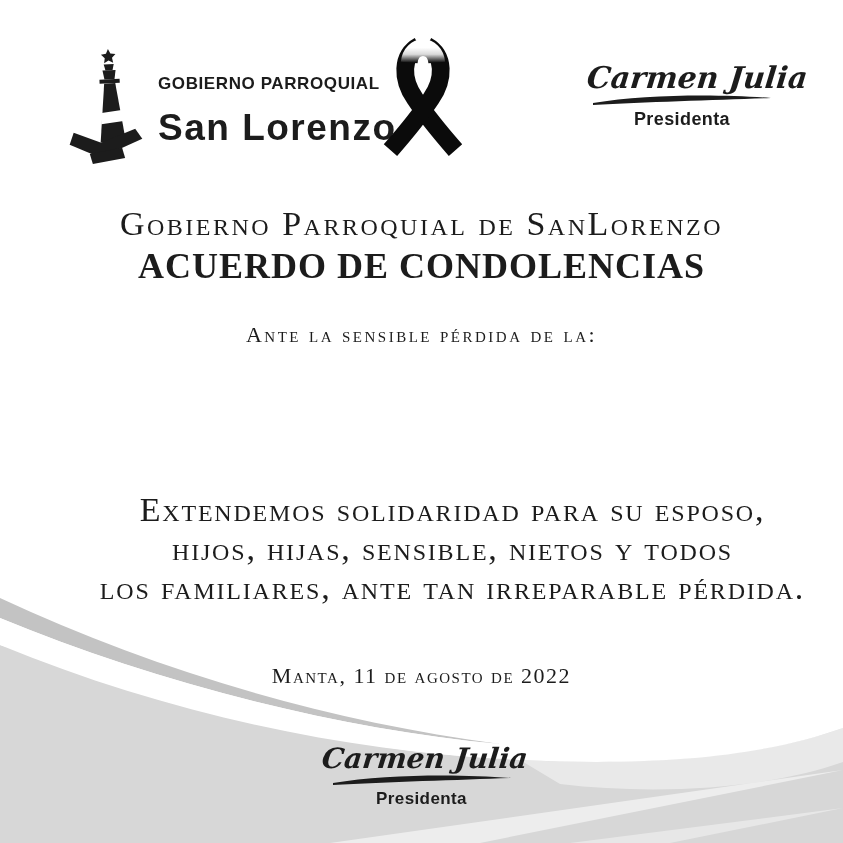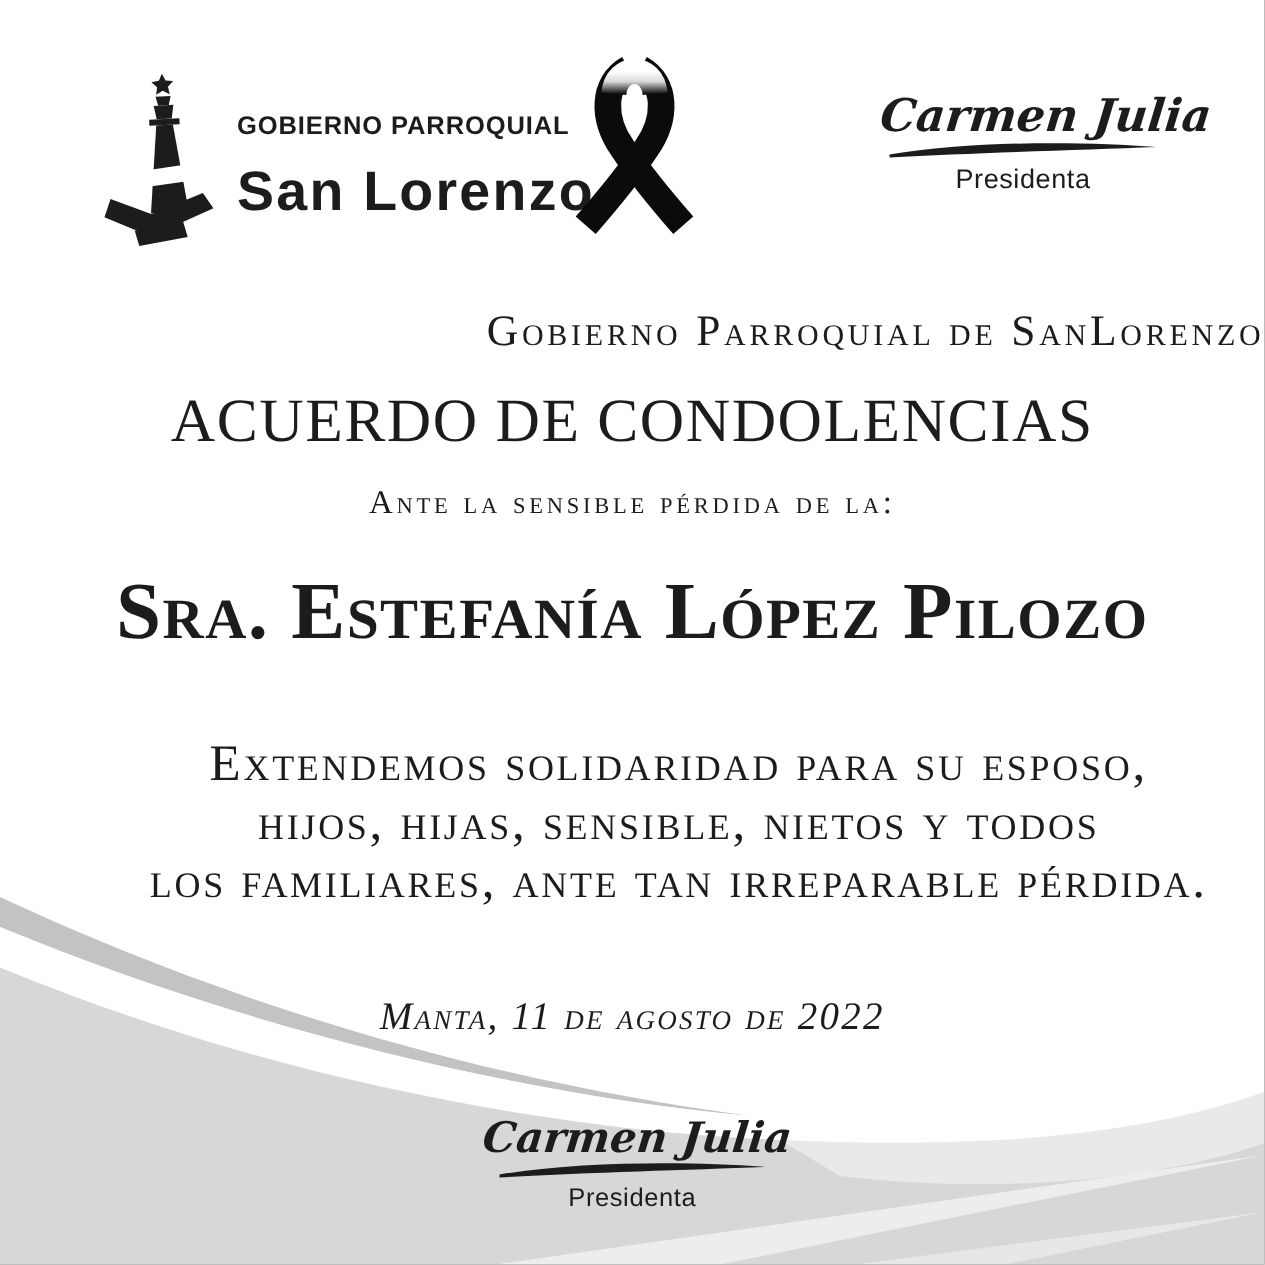--- a/index.html
+++ b/index.html
@@ -44,46 +44,45 @@
   .sig-name {
     font-family: "DejaVu Serif", serif;
     font-style: italic; font-weight: bold;
     font-size: 30px; transform: skewX(-6deg);
     white-space: nowrap;
   }
   .sig-swoosh { display: block; margin: -2px auto 2px auto; width: 182px; height: 14px; }
   .swoosh-fill { fill: var(--ink, #1c1c1c); }
   .sig-title {
     font-family: "Liberation Sans", sans-serif;
-    font-weight: normal; font-size: 18px; letter-spacing: 0.4px;
+    font-weight: bold; font-size: 18px; letter-spacing: 0.4px;
   }
 
   
   .center-text { position: absolute; left: 0; width: 100%; text-align: center; }
   .subtitle {
-    top: 205px; font-size: 29px; font-variant: small-caps;
+    top: 205px; font-size: 34px; font-variant: small-caps;
     letter-spacing: 2.5px;
-    text-align: right;
   }
   .title {
-    top: 256px; font-size: 41px; font-weight: normal; letter-spacing: 1px;
+    top: 245px; font-size: 36px; font-weight: bold; letter-spacing: 1px;
   }
   .lead {
     top: 322px; font-size: 22px; font-variant: small-caps; letter-spacing: 2.5px;
   }
   .deceased {
     top: 376px; font-size: 54px; font-weight: bold;
     font-variant: small-caps; letter-spacing: 1px; white-space: nowrap;
   }
   .message {
     top: 490px; font-size: 34px; font-variant: small-caps;
     letter-spacing: 1.8px; line-height: 39px; margin-left: 31px;
   }
   .dateline {
-    top: 663px; font-size: 26px; font-variant: small-caps; letter-spacing: 1.5px; font-style: italic;
+    top: 663px; font-size: 22px; font-variant: small-caps; letter-spacing: 1.5px;
   }
 
   
   .sig-bottom { position: absolute; left: 50%; transform: translateX(-50%); top: 742px; width: 200px; }
   .sig-bottom .sig-name { font-size: 28px; }
   .sig-bottom .sig-swoosh { width: 190px; }
   .sig-bottom .sig-title { font-size: 17px; }
 </style>
 </head>
 <body>
@@ -140,21 +139,20 @@
       <div class="sig-name">Carmen Julia</div>
       <svg class="sig-swoosh" viewBox="0 0 182 14" aria-hidden="true">
         <path class="swoosh-fill" d="M2,10 C55,1 130,1 180,5 C130,7 55,9 2,12 Z"></path>
       </svg>
       <div class="sig-title">Presidenta</div>
     </div>
 
     <div class="center-text subtitle">Gobierno Parroquial de SanLorenzo</div>
     <h1 class="center-text title">ACUERDO DE CONDOLENCIAS</h1>
     <div class="center-text lead">Ante la sensible pérdida de la:</div>
-    <div class="center-text deceased">Sra. Estefanía López Pilozo</div>
 
     <div class="center-text message">
       <div>Extendemos solidaridad para su esposo,</div>
       <div>hijos, hijas, sensible, nietos y todos</div>
       <div>los familiares, ante tan irreparable pérdida.</div>
     </div>
 
     <div class="center-text dateline">Manta, 11 de agosto de 2022</div>
 
     <div class="sig sig-bottom">

